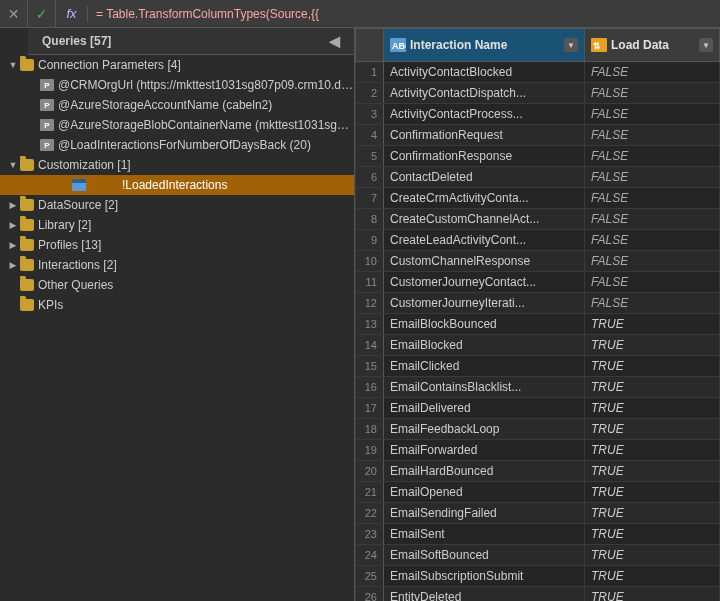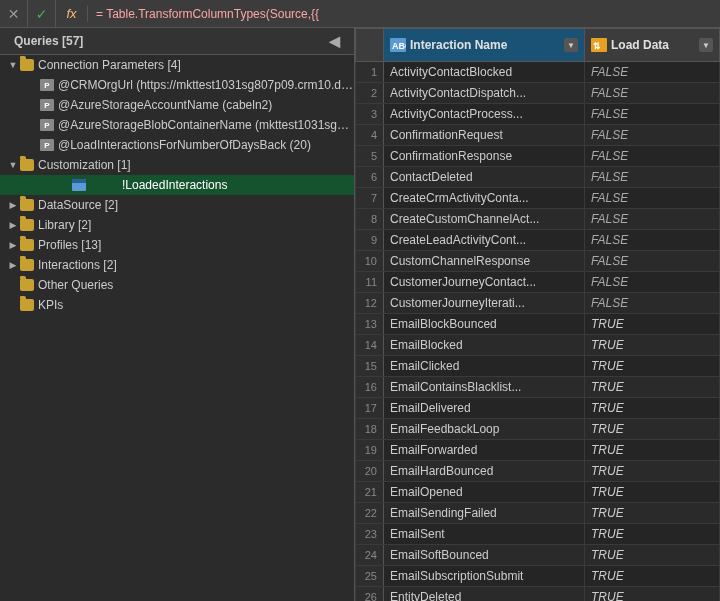--- a/index.html
+++ b/index.html
@@ -45,21 +45,21 @@
       font-size: 14px;
       border-right: 1px solid #555;
       cursor: pointer;
     }
     .formula-fx {
       display: flex;
       align-items: center;
       justify-content: center;
       width: 32px;
       height: 16px;
-      color: #fdba74;
+      color: #c4b5fd;
       font-style: italic;
       font-size: 13px;
       border-right: 1px solid #555;
     }
     .formula-text {
       flex: 1;
       padding: 0 8px;
       color: #fca5a5;
       font-size: 12px;
       white-space: nowrap;
@@ -86,20 +86,21 @@
     .queries-header {
       display: flex;
       align-items: center;
       justify-content: space-between;
       padding: 6px 14px;
       background: #333;
       border-bottom: 1px solid #555;
       font-size: 12px;
       font-weight: 600;
       color: #ccc;
+      margin-left: 28px;
     }
     .queries-header .collapse-btn {
       cursor: pointer;
       color: #aaa;
       font-size: 14px;
       line-height: 1;
     }
     .queries-list {
       flex: 1;
       overflow-y: auto;
@@ -111,21 +112,21 @@
 
     .tree-item {
       display: flex;
       align-items: center;
       padding: 3px 0;
       cursor: pointer;
       color: #ccc;
       font-size: 12px;
       white-space: nowrap;
     }
-    .tree-item.selected { background: #14532d; color: #fff; gap: 32px; }
+    .tree-item.selected { background: #a16207; color: #fff; gap: 32px; }
     .tree-item .arrow {
       width: 14px;
       display: inline-flex;
       align-items: center;
       justify-content: center;
       flex-shrink: 0;
       font-size: 9px;
       color: #aaa;
     }
     .tree-item .icon {

